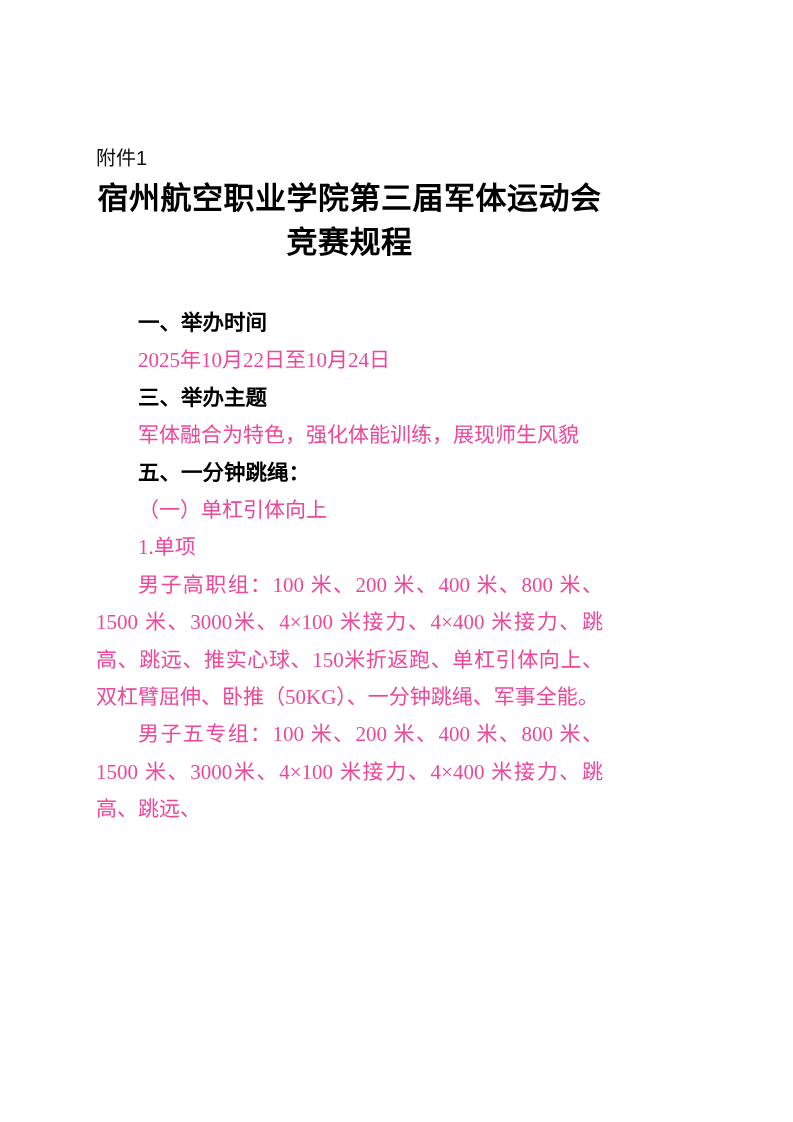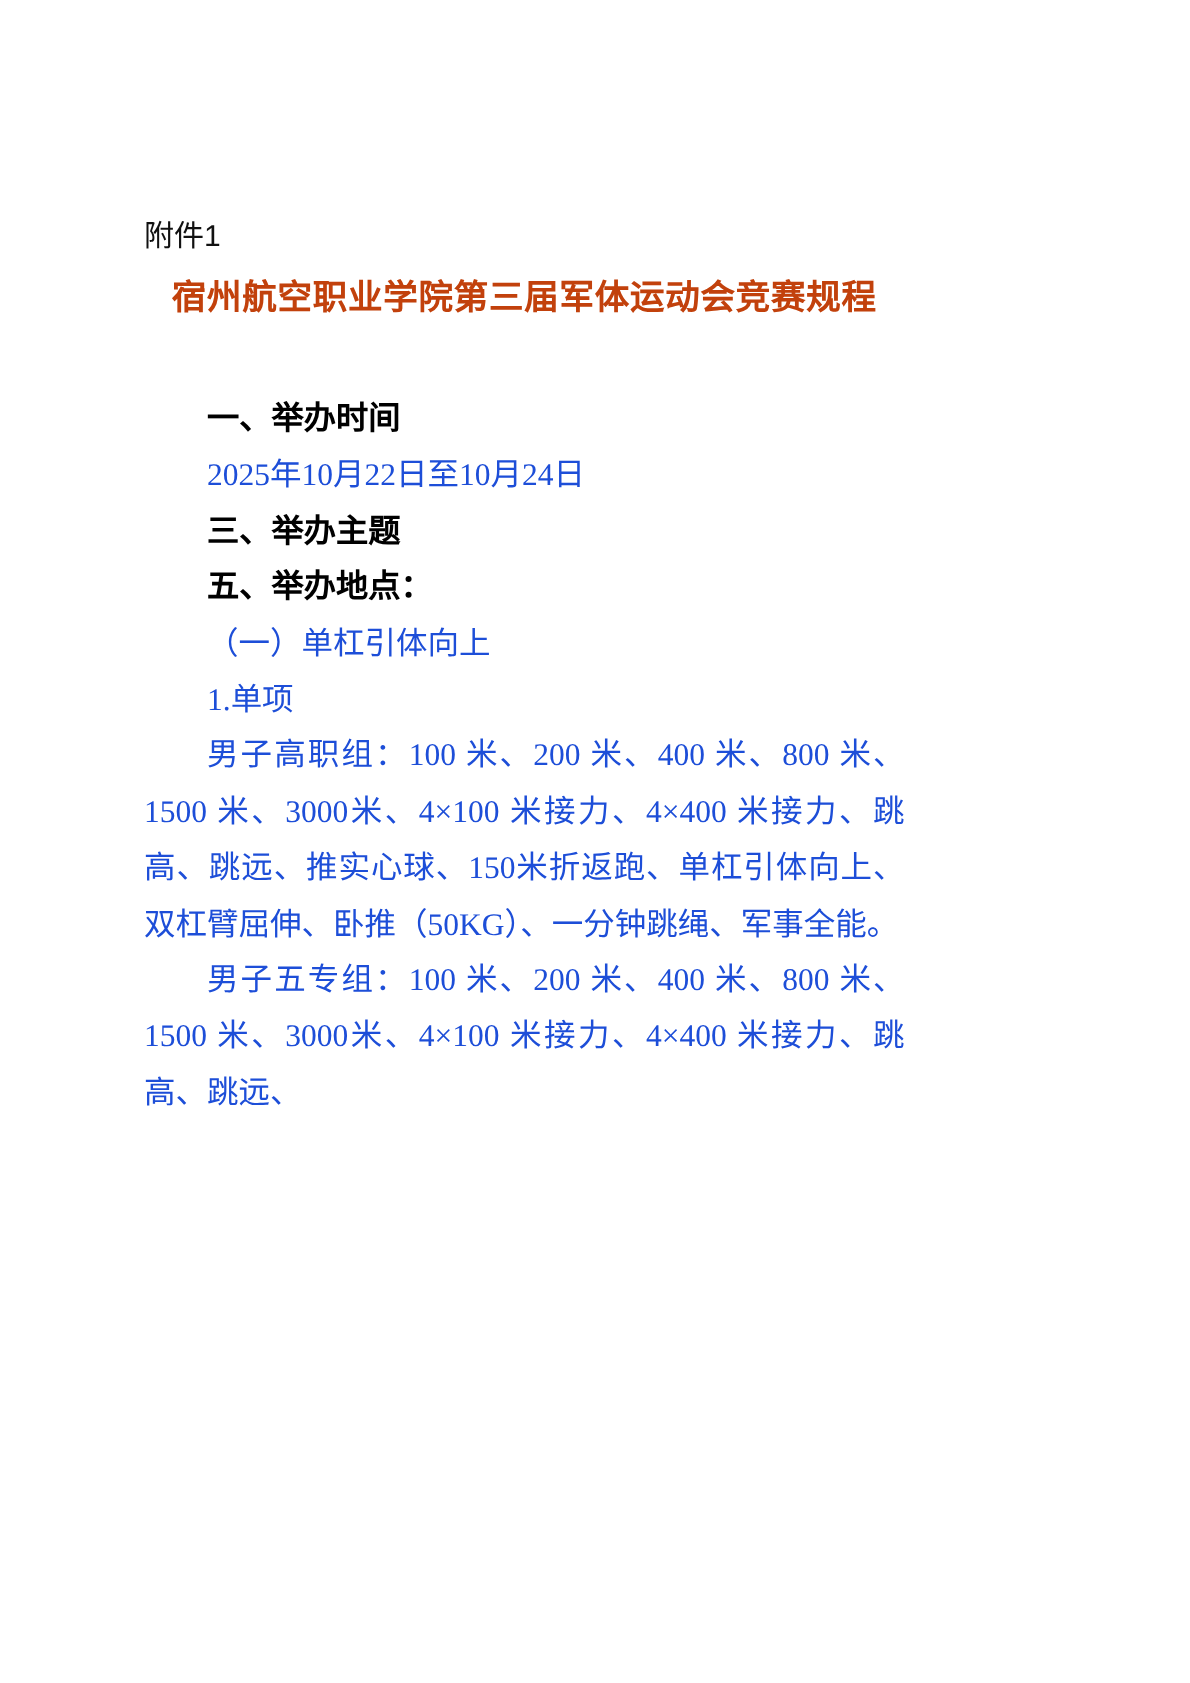--- a/index.html
+++ b/index.html
@@ -26,46 +26,46 @@
   .attach-label {
     font-family: "Liberation Sans", "DejaVu Sans", sans-serif;
     font-size: 20px;
     line-height: 37px;
     font-weight: 400;
     color: #111111;
   }
   .doc-title {
     font-family: "Liberation Serif", "DejaVu Serif", serif;
     font-weight: 700;
-    font-size: 23px;
+    font-size: 31px;
     line-height: 44px;
     text-align: center;
     letter-spacing: 0.5px;
-    color: #c2410c;
+    color: #000000;
   }
   .sections {
     margin-top: 40px;
   }
   p.sec-heading {
     font-family: "Liberation Sans", "DejaVu Sans", sans-serif;
     font-weight: 700;
     font-size: 21.5px;
     line-height: 37.4px;
     margin: 0;
     text-indent: 42px;
     color: #000000;
   }
   p.body-para {
     font-family: "Liberation Serif", "DejaVu Serif", serif;
     font-size: 21px;
     line-height: 37.4px;
     margin: 0;
     text-indent: 42px;
     text-align: justify;
-    color: #1d4ed8;
+    color: #ec4899;
   }
 </style>
 </head>
 <body>
 
 <div class="page">
 
   <div class="attach-label">附件1</div>
 
   <div class="doc-title">宿州航空职业学院第三届军体运动会竞赛规程</div>
@@ -73,25 +73,26 @@
   <div class="sections">
 
     <section>
       <p class="sec-heading">一、举办时间</p>
       <p class="body-para">2025年10月22日至10月24日</p>
     </section>
 
 
     <section>
       <p class="sec-heading">三、举办主题</p>
+      <p class="body-para">军体融合为特色，强化体能训练，展现师生风貌</p>
     </section>
 
 
     <section>
-      <p class="sec-heading">五、举办地点：</p>
+      <p class="sec-heading">五、一分钟跳绳：</p>
       <p class="body-para">（一）单杠引体向上</p>
       <p class="body-para">1.单项</p>
       <p class="body-para">男子高职组：100 米、200 米、400 米、800 米、1500 米、3000米、4×100 米接力、4×400 米接力、跳高、跳远、推实心球、150米折返跑、单杠引体向上、双杠臂屈伸、卧推（50KG）、一分钟跳绳、军事全能。</p>
       <p class="body-para">男子五专组：100 米、200 米、400 米、800 米、1500 米、3000米、4×100 米接力、4×400 米接力、跳高、跳远、</p>
     </section>
 
   </div>
 </div>
 
 </body></html>

